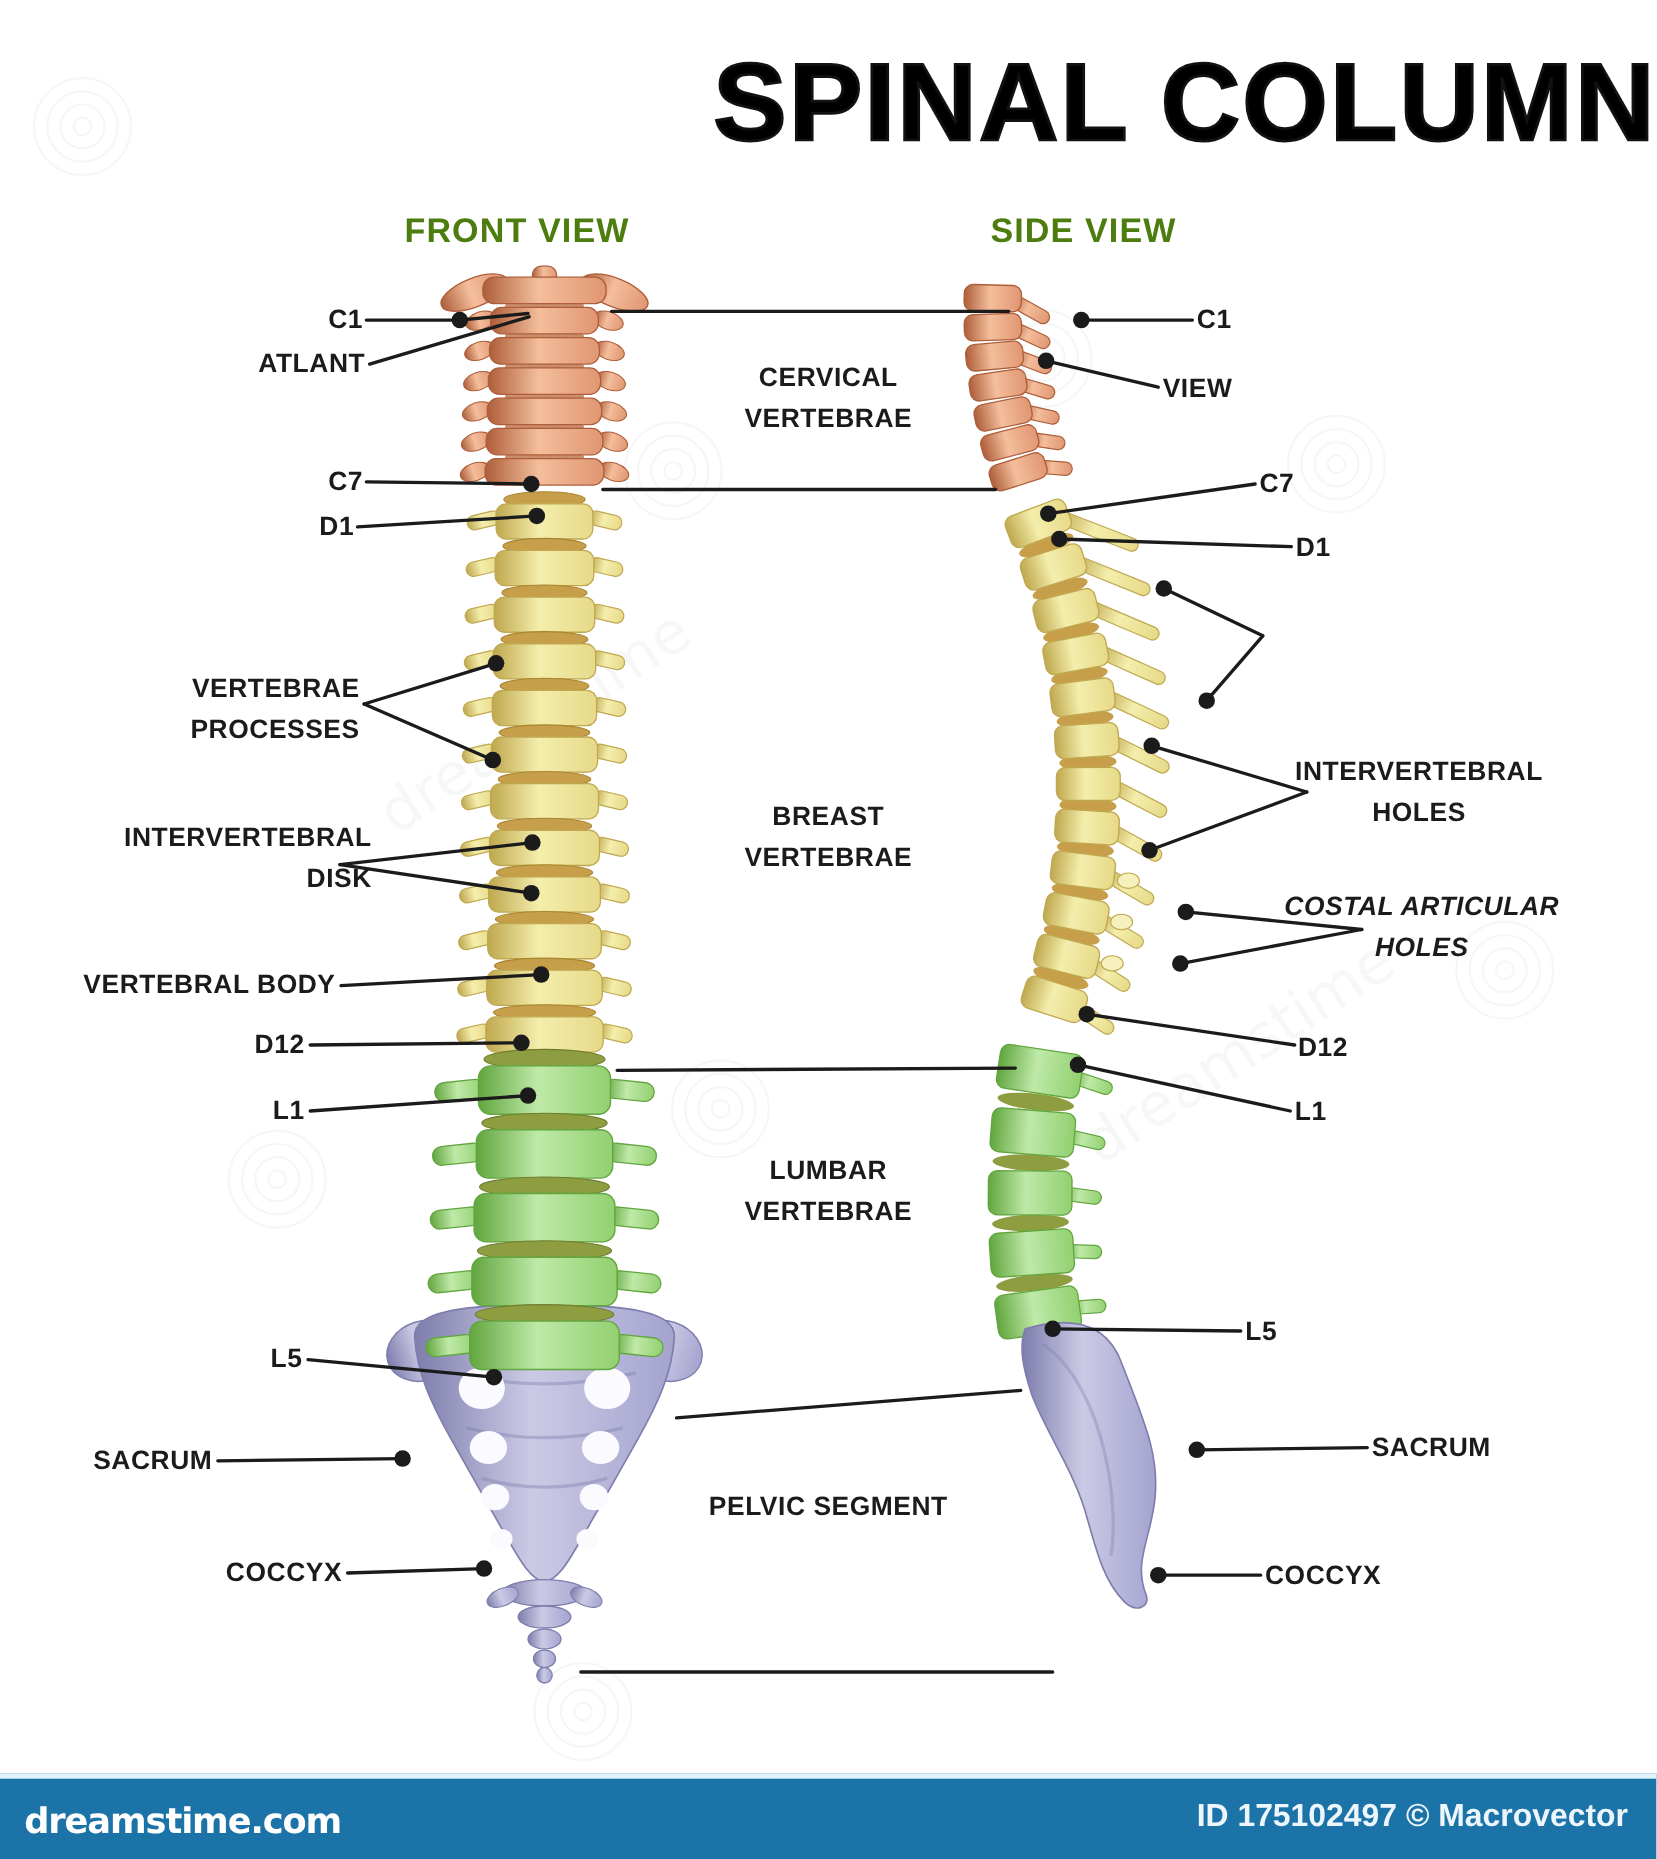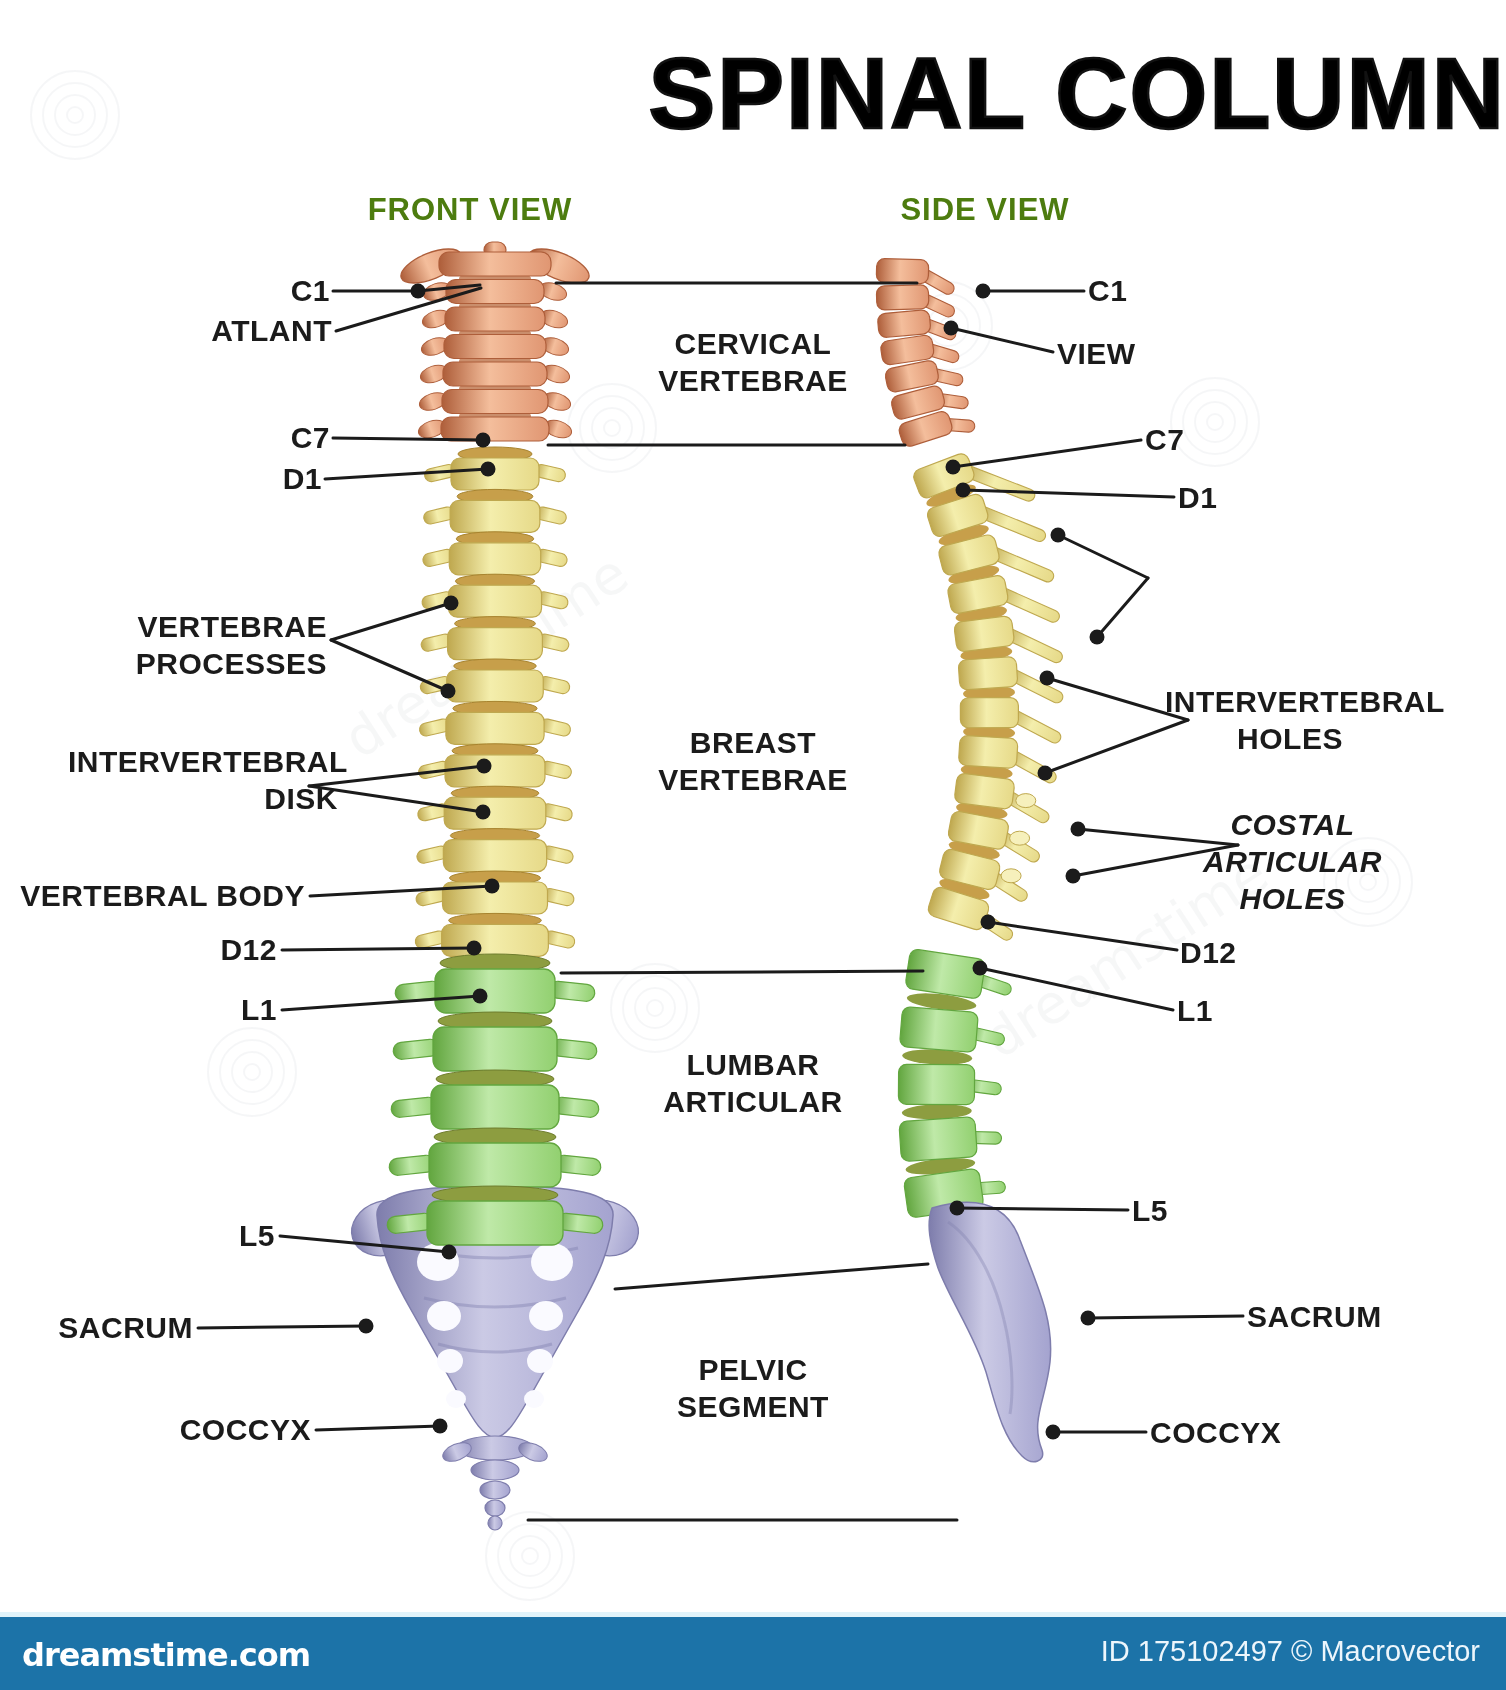--- a/index.html
+++ b/index.html
@@ -7,32 +7,32 @@
        font-family:"Liberation Sans",sans-serif;}
   #stage{position:absolute;inset:0;}
   #diagram{position:absolute;left:0;top:0;}
   #title{position:absolute;top:36px;left:0;width:100%;text-align:right;
          font-weight:700;font-size:100px;letter-spacing:2px;color:#000000;
          -webkit-text-stroke:2.5px #121212;}
   .view-title{position:absolute;top:192px;width:400px;text-align:center;
               font-weight:700;font-size:31px;letter-spacing:1px;color:#4d7c0f;}
   #front-view-title{left:270px;}
   #side-view-title{left:785px;}
-  .lbl{position:absolute;font-weight:700;font-size:30px;line-height:37px;
+  .lbl{position:absolute;font-weight:700;font-size:24px;line-height:37px;
        letter-spacing:.5px;color:var(--ink,#1b1b1b);white-space:nowrap;}
   .wrap{white-space:normal;}
   .r{text-align:right;}
   .c{text-align:center;}
   #footer{position:absolute;left:0;bottom:0;width:100%;height:78px;
           background:var(--footer_bg,#1C73A8);border-top:5px solid #E0F3FA;box-sizing:border-box;}
   #footer .site{position:absolute;left:22px;bottom:16px;
                 font-family:"DejaVu Sans",sans-serif;font-weight:700;font-size:32px;
                 letter-spacing:-1px;color:var(--footer_text,#ffffff);}
   #footer .credit{position:absolute;right:26px;bottom:22px;font-size:29px;
-                  font-weight:400;color:#EDF6FC;}
+                  font-weight:700;color:#EDF6FC;}
 </style>
 </head>
 <body>
 
 <div id="stage">
 
   <svg id="diagram" width="1506" height="1690" viewBox="0 0 1506 1690">
       <defs>
         <linearGradient id="gc" x1="0" y1="0" x2="1" y2="0">
           <stop offset="0%" stop-color="#AE5E3A"></stop>
@@ -444,21 +444,21 @@
   <div class="lbl r wrap" style="right:1168px;top:743px;width:270px;">INTERVERTEBRAL DISK</div>
   <div class="lbl r" style="right:1201px;top:877px;">VERTEBRAL BODY</div>
   <div class="lbl r" style="right:1229px;top:931px;">D12</div>
   <div class="lbl r" style="right:1229px;top:991px;">L1</div>
   <div class="lbl r" style="right:1231px;top:1217px;">L5</div>
   <div class="lbl r" style="right:1313px;top:1309px;">SACRUM</div>
   <div class="lbl r" style="right:1195px;top:1411px;">COCCYX</div>
 
   <div class="lbl c wrap" style="left:633px;top:325px;width:240px;">CERVICAL VERTEBRAE</div>
   <div class="lbl c wrap" style="left:633px;top:724px;width:240px;">BREAST VERTEBRAE</div>
-  <div class="lbl c wrap" style="left:633px;top:1046px;width:240px;">LUMBAR ARTICULAR</div>
+  <div class="lbl c wrap" style="left:633px;top:1046px;width:240px;">LUMBAR VERTEBRAE</div>
   <div class="lbl c wrap" style="left:633px;top:1351px;width:240px;">PELVIC SEGMENT</div>
 
   <div class="lbl" style="left:1088px;top:272px;">C1</div>
   <div class="lbl" style="left:1057px;top:335px;">VIEW</div>
   <div class="lbl" style="left:1145px;top:421px;">C7</div>
   <div class="lbl" style="left:1178px;top:479px;">D1</div>
   <div class="lbl c wrap" style="left:1165px;top:683px;width:250px;">INTERVERTEBRAL HOLES</div>
   <div class="lbl c wrap" style="left:1160px;top:806px;width:265px;font-style:italic;">COSTAL ARTICULAR HOLES</div>
   <div class="lbl" style="left:1180px;top:934px;">D12</div>
   <div class="lbl" style="left:1177px;top:992px;">L1</div>

